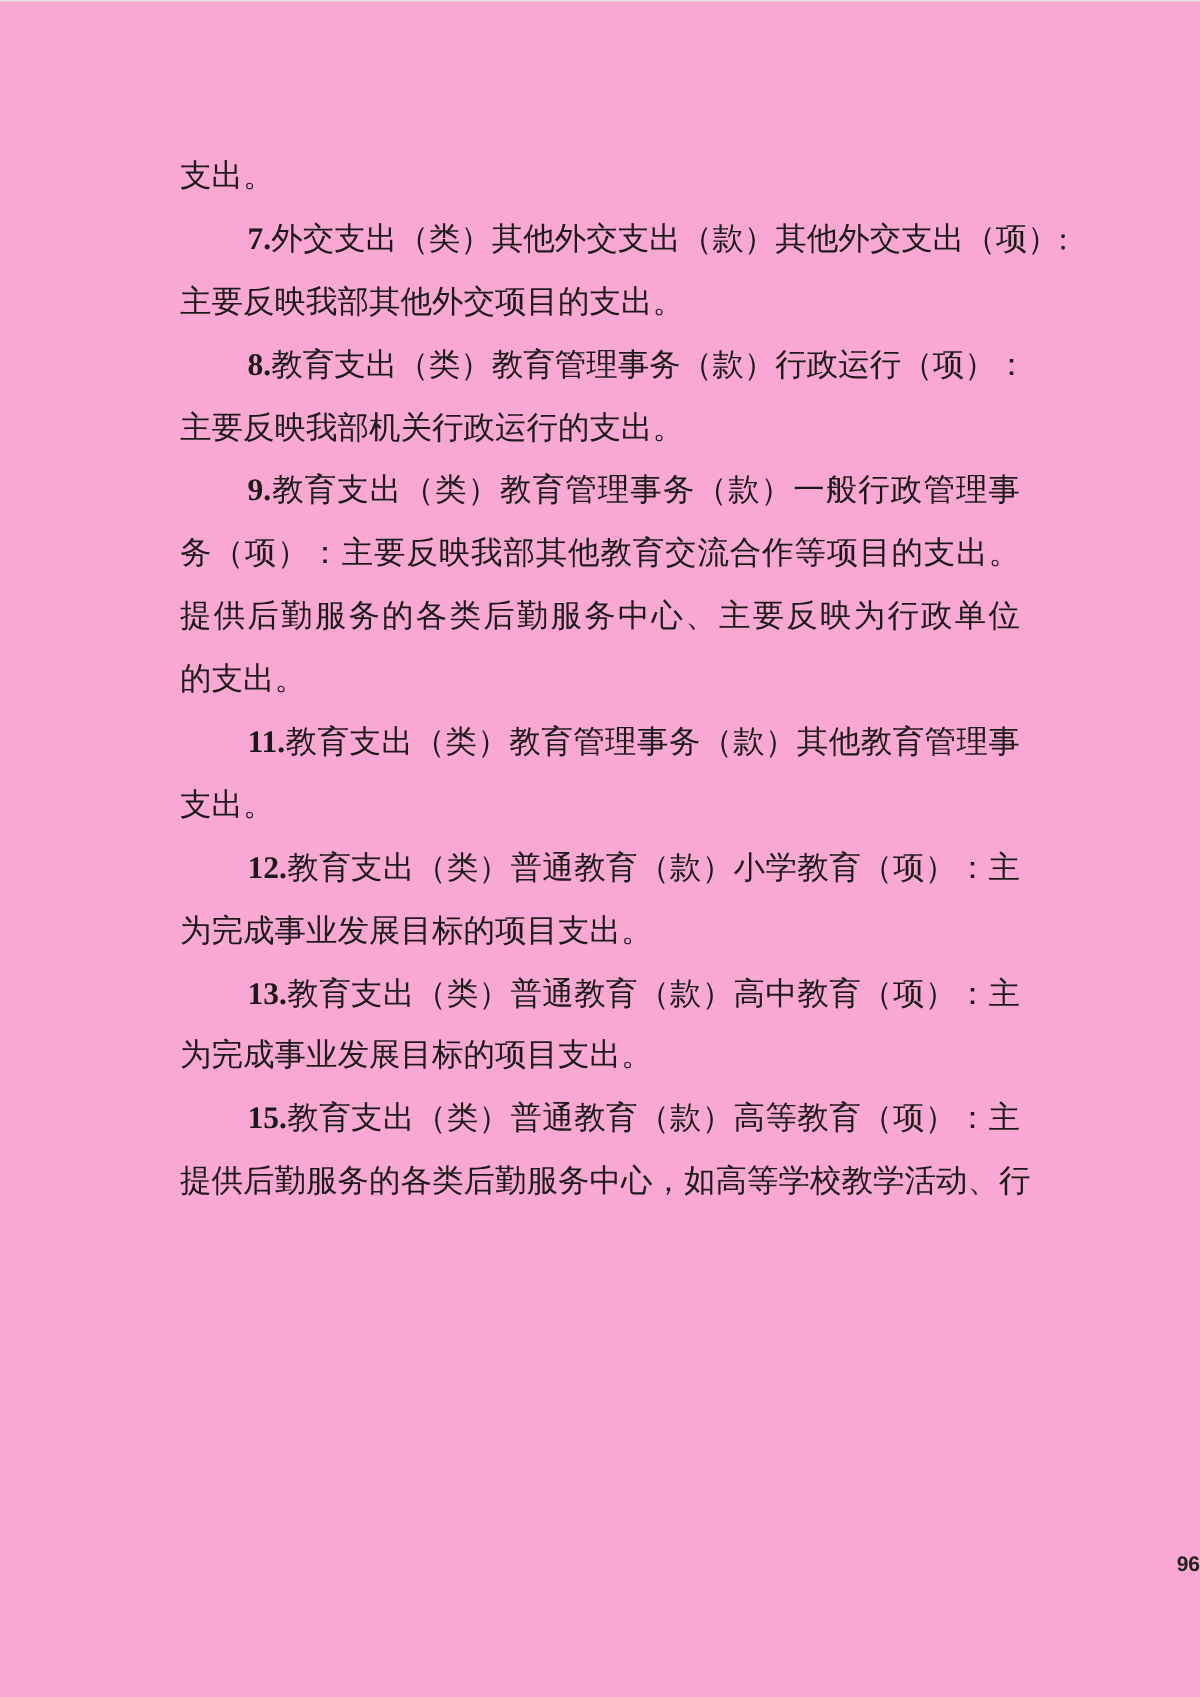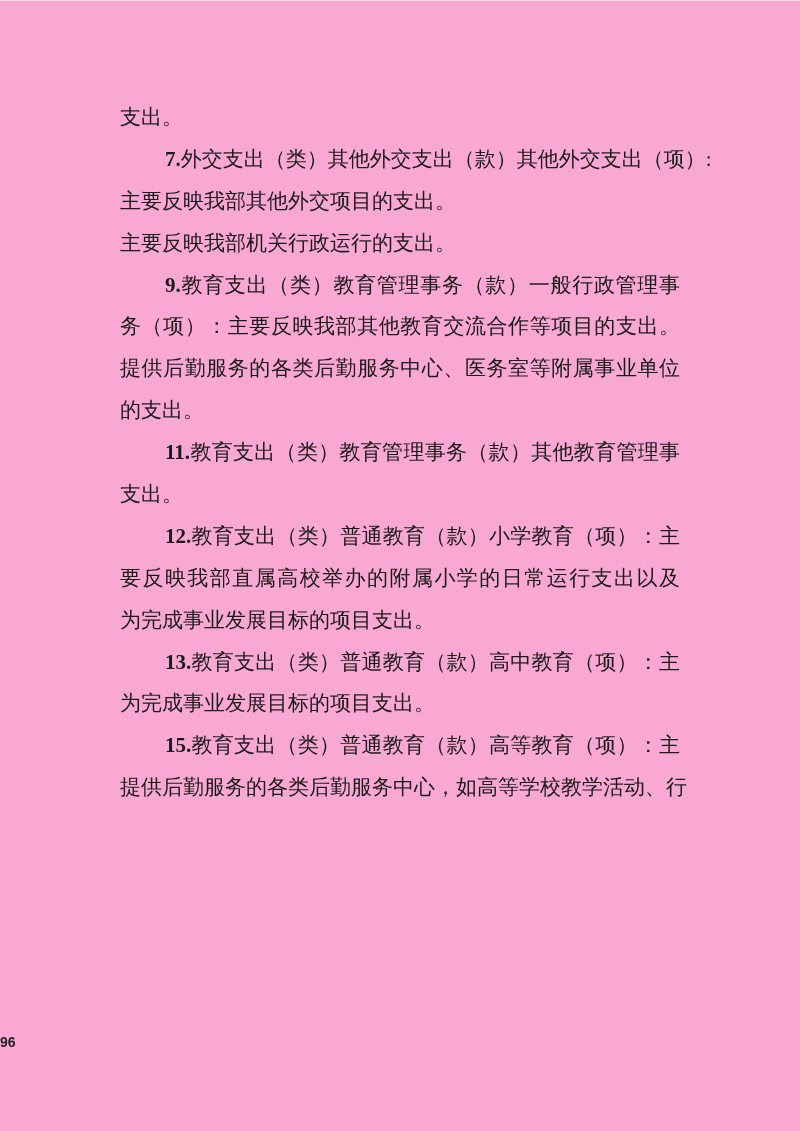--- a/index.html
+++ b/index.html
@@ -41,44 +41,44 @@
   .para-num {
     font-weight: bold;
   }
   .page-number {
     position: absolute;
     left: 0;
     right: 0;
     top: 1031px;
     height: 20px;
     line-height: 20px;
-    text-align: left;
+    text-align: right;
     font-family: "Liberation Sans", "DejaVu Sans", sans-serif;
     font-size: 14px;
     font-weight: bold;
     color: #222222;
   }
 </style>
 </head>
 <body>
 
 <div class="page">
   <div class="textblock" id="textblock">
       <div class="line">支出。</div>
       <div class="line fill first"><b class="para-num">7.</b>外交支出（类）其他外交支出（款）其他外交支出（项）:</div>
       <div class="line">主要反映我部其他外交项目的支出。</div>
+      <div class="line fill first"><b class="para-num">8.</b>教育支出（类）教育管理事务（款）行政运行（项）：</div>
       <div class="line">主要反映我部机关行政运行的支出。</div>
       <div class="line fill first"><b class="para-num">9.</b>教育支出（类）教育管理事务（款）一般行政管理事</div>
       <div class="line fill">务（项）：主要反映我部其他教育交流合作等项目的支出。</div>
-      <div class="line fill">提供后勤服务的各类后勤服务中心、医务室等附属事业单位</div>
+      <div class="line fill">提供后勤服务的各类后勤服务中心、主要反映为行政单位</div>
       <div class="line">的支出。</div>
       <div class="line fill first"><b class="para-num">11.</b>教育支出（类）教育管理事务（款）其他教育管理事</div>
       <div class="line">支出。</div>
       <div class="line fill first"><b class="para-num">12.</b>教育支出（类）普通教育（款）小学教育（项）：主</div>
-      <div class="line fill">要反映我部直属高校举办的附属小学的日常运行支出以及</div>
       <div class="line">为完成事业发展目标的项目支出。</div>
       <div class="line fill first"><b class="para-num">13.</b>教育支出（类）普通教育（款）高中教育（项）：主</div>
       <div class="line">为完成事业发展目标的项目支出。</div>
       <div class="line fill first"><b class="para-num">15.</b>教育支出（类）普通教育（款）高等教育（项）：主</div>
       <div class="line fill">提供后勤服务的各类后勤服务中心，如高等学校教学活动、行</div>
     </div>
   <div class="page-number">96</div>
 </div>
 
 </body></html>

